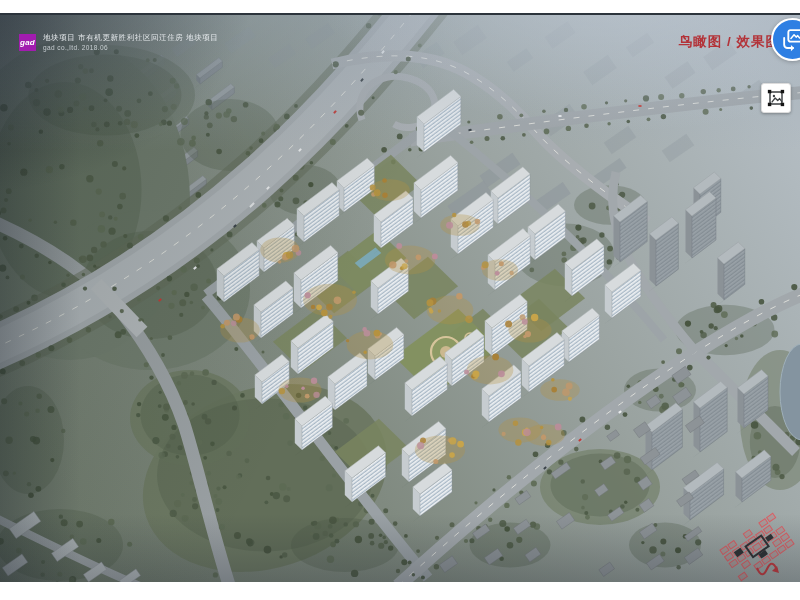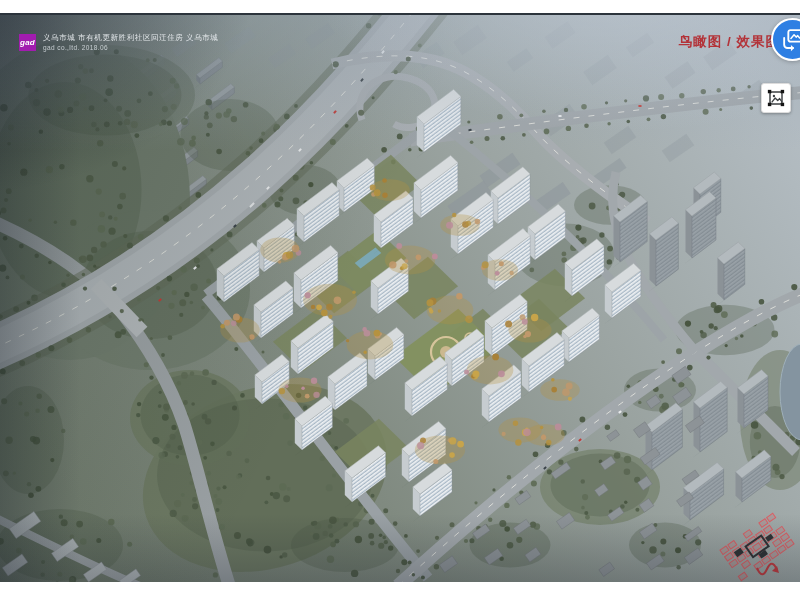--- a/index.html
+++ b/index.html
@@ -1120,21 +1120,21 @@
           <polygon points="777,566 779,573 772,571" fill="#c23a3f"></polygon>
         </g>
     </svg>
     <div id="haze"></div>
   </div>
 
   <div class="band" id="band-top"></div>
   <div class="band" id="band-bottom"></div>
 
   <div id="logo" style="background: #a21caf;">gad</div>
-  <div id="title1">义乌市城 市有机更新胜利社区回迁住房 义乌市城</div>
+  <div id="title1">地块项目 市有机更新胜利社区回迁住房 地块项目</div>
   <div id="title2">gad co.,ltd. 2018.06</div>
 
   <div id="view-label" style="color: rgb(179, 50, 56);">鸟瞰图 / 效果图</div>
 
   <div id="btn-translate" style="background: rgb(46, 127, 227);">
     <svg width="25" height="25" viewBox="0 0 24 24">
       <rect x="8" y="3" width="13" height="11" rx="2" fill="none" stroke="#fff" stroke-width="1.8"></rect>
       <path d="M10.5,11 L13.5,7.5 L15.5,9.7 L17,8.3 L18.8,10.5" fill="none" stroke="#fff" stroke-width="1.4" stroke-linecap="round" stroke-linejoin="round"></path>
       <path d="M4,10.5 L4,17 A3.2,3.2 0 0 0 7.2,20.2 L12.5,20.2" fill="none" stroke="#fff" stroke-width="1.8" stroke-linecap="round"></path>
       <path d="M10.5,17.2 L13.6,20.2 L10.5,23.2 Z" fill="#fff"></path>

